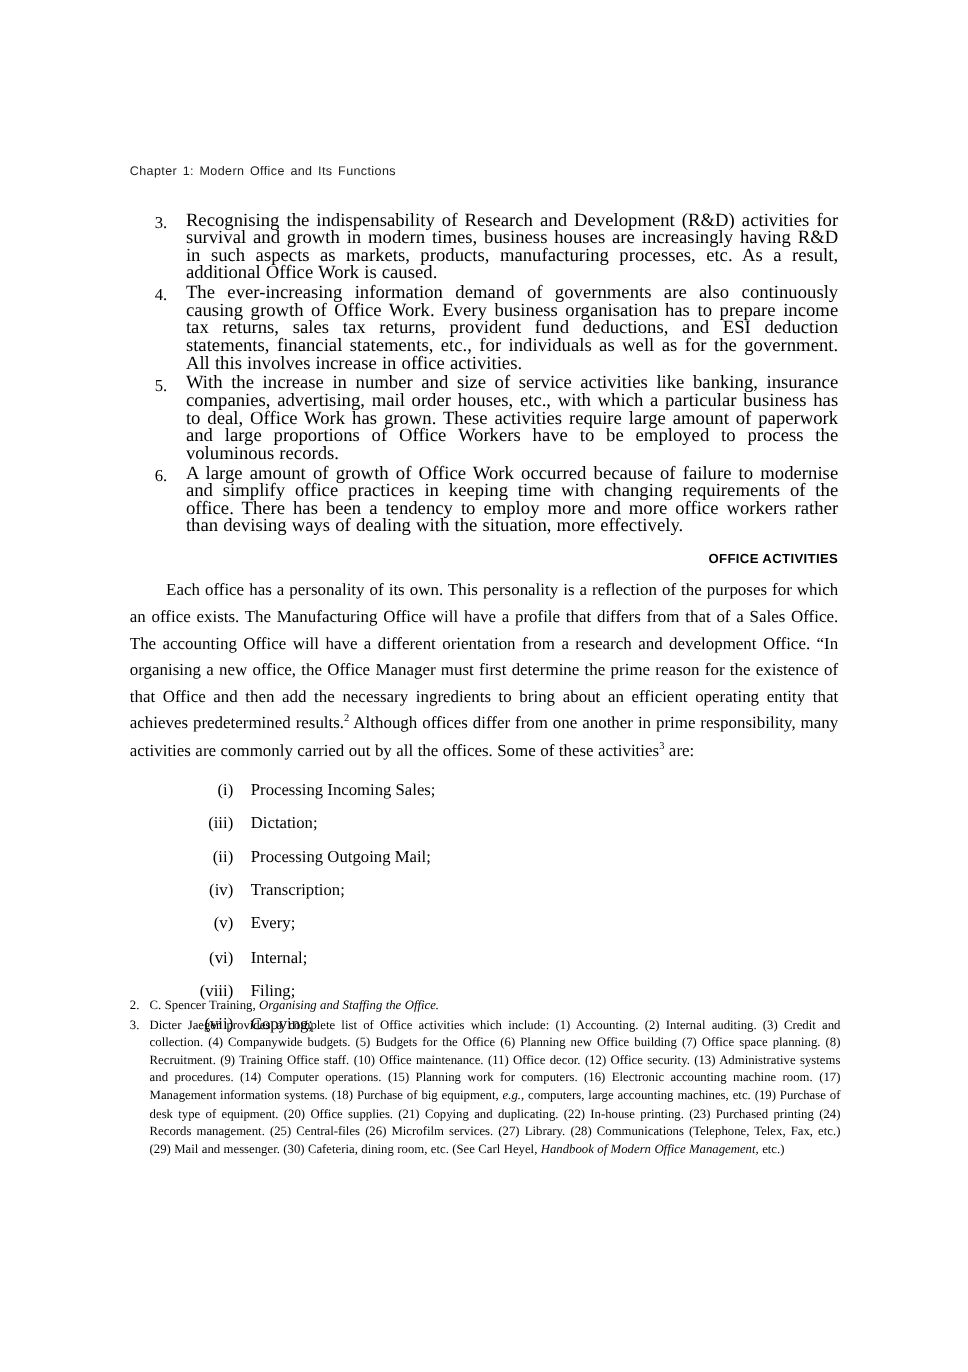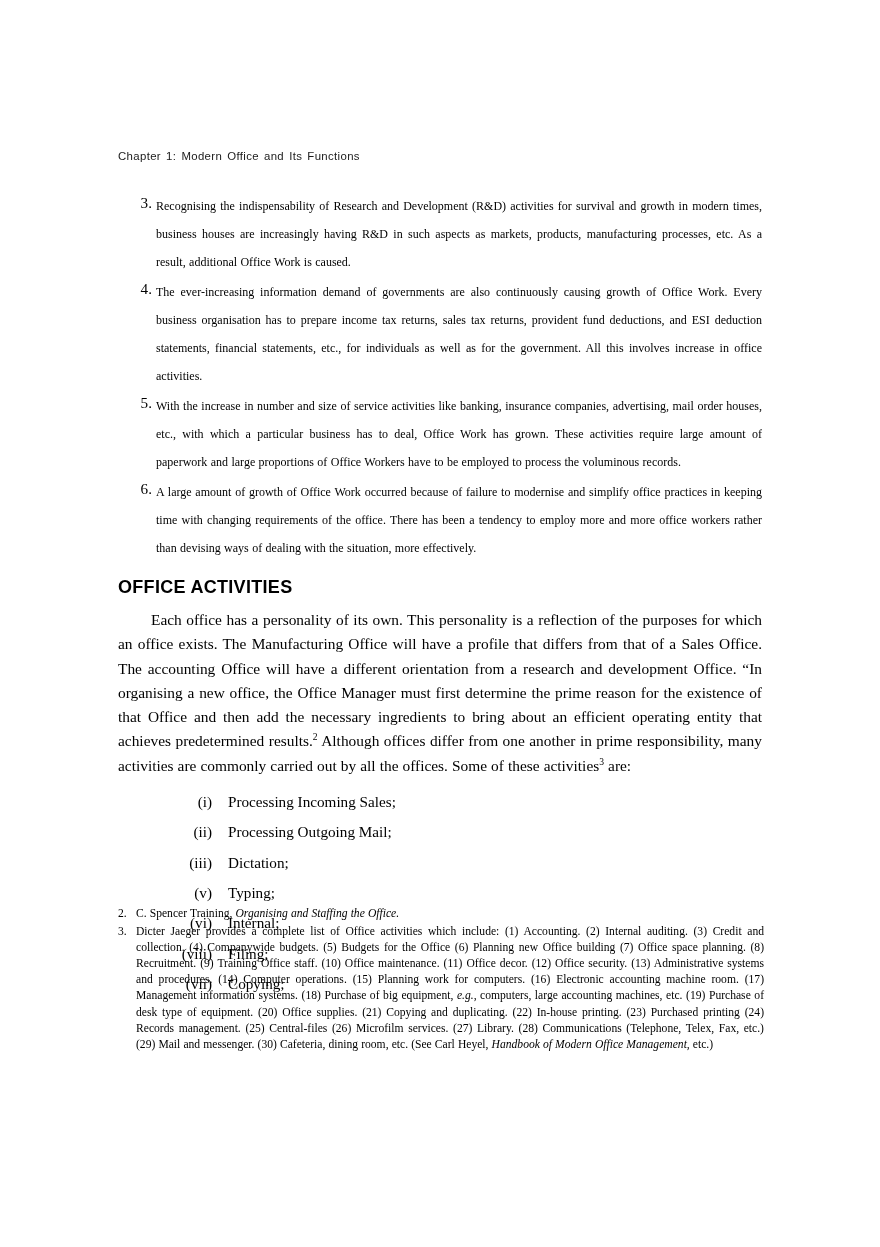--- a/index.html
+++ b/index.html
@@ -60,31 +60,32 @@
     top: 0;
     width: 16px;
     text-align: right;
     font-size: 15.2px;
     line-height: 21.3px;
   }
   ol.num-list > li .li-text {
     display: block;
     text-align: justify;
     text-align-last: left;
-    font-size: 12px;
-    line-height: 28px;
+    font-size: 17px;
+    line-height: 16px;
     word-spacing: 0.4px;
+    margin-left: 13px;
   }
 
   
   .section-heading {
-    text-align: left;
+    text-align: right;
     font-family: "Liberation Sans", "DejaVu Sans", sans-serif;
     font-weight: bold;
-    font-size: 18px;
+    font-size: 12px;
     letter-spacing: 0.3px;
     margin: 15px 0 10px 0;
   }
 
   
   p.body-para {
     margin: 0;
     text-indent: 33px;
     text-align: justify;
     text-align-last: left;
@@ -182,30 +183,34 @@
     <div class="section-heading">OFFICE ACTIVITIES</div>
 
     <p class="body-para"><span>Each office has a personality of its own. This personality is a reflection of the purposes for which an office exists. The Manufacturing Office will have a profile that differs from that of a Sales Office. The accounting Office will have a different orientation from a research and development Office. “In organising a new office, the Office Manager must first determine the prime reason for the existence of that Office and then add the necessary ingredients to bring about an efficient operating entity that achieves predetermined results.</span><sup class="fn-ref">2</sup><span> Although offices differ from one another in prime responsibility, many activities are commonly carried out by all the offices. Some of these activities</span><sup class="fn-ref">3</sup><span> are:</span></p>
 
     <ul class="roman-list">
       <li>
         <span class="rmarker">(i)</span>
         <span class="ritem">Processing Incoming Sales;</span>
       </li>
       <li>
+        <span class="rmarker">(iii)</span>
+        <span class="ritem">Dictation;</span>
+      </li>
+      <li>
         <span class="rmarker">(ii)</span>
         <span class="ritem">Processing Outgoing Mail;</span>
       </li>
       <li>
-        <span class="rmarker">(iii)</span>
-        <span class="ritem">Dictation;</span>
+        <span class="rmarker">(iv)</span>
+        <span class="ritem">Transcription;</span>
       </li>
       <li>
         <span class="rmarker">(v)</span>
-        <span class="ritem">Typing;</span>
+        <span class="ritem">Every;</span>
       </li>
       <li>
         <span class="rmarker">(vi)</span>
         <span class="ritem">Internal;</span>
       </li>
       <li>
         <span class="rmarker">(viii)</span>
         <span class="ritem">Filing;</span>
       </li>
       <li>

